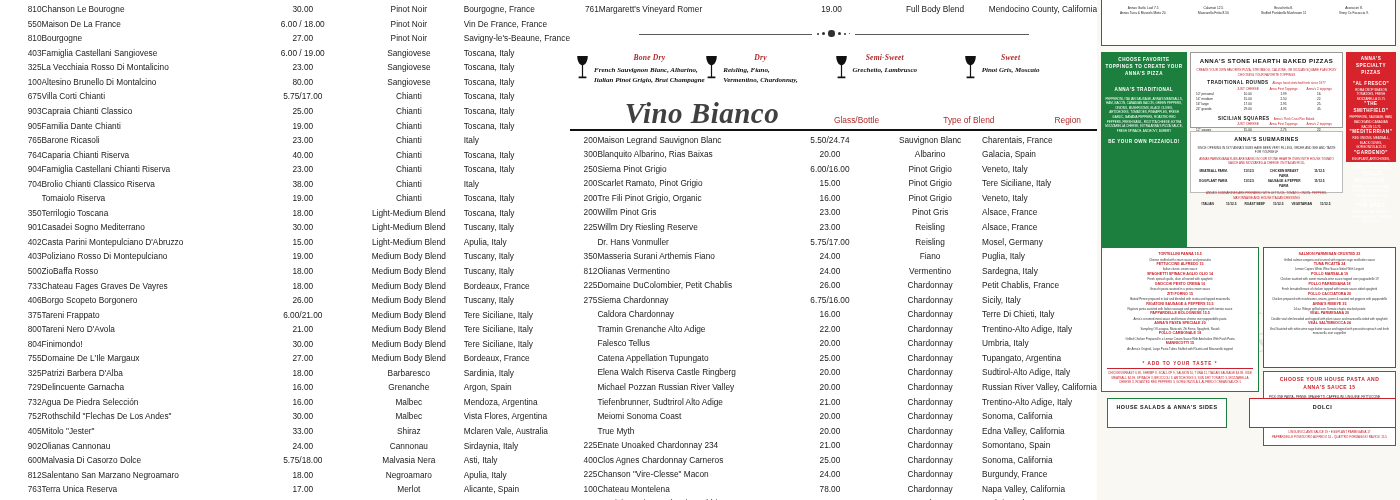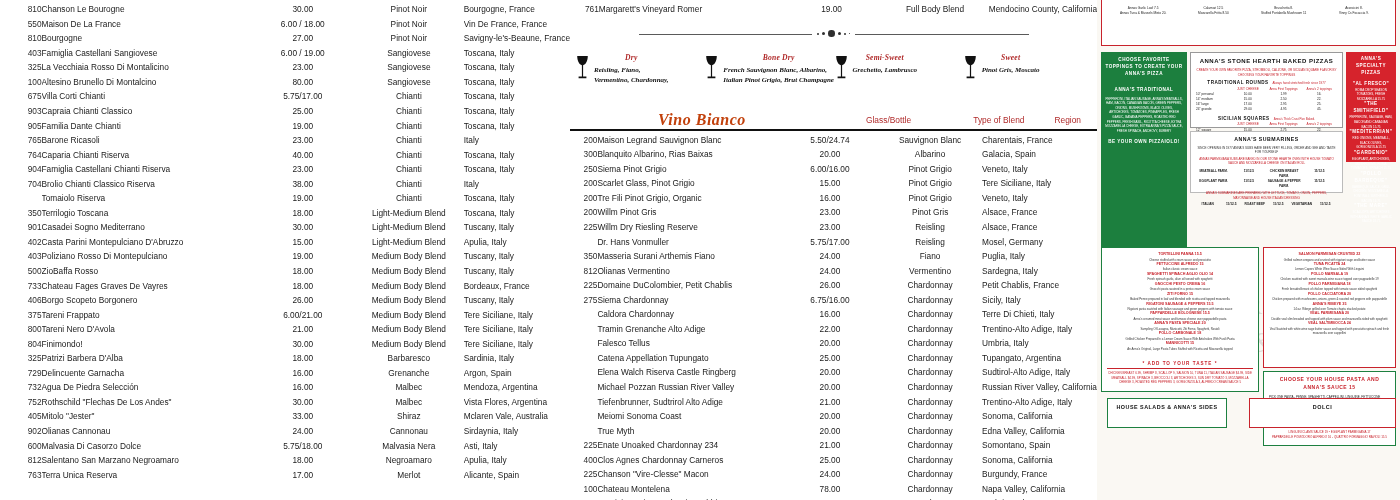--- a/index.html
+++ b/index.html
@@ -53,24 +53,24 @@
   }
 
   
   .bianco-head{
     display:flex;align-items:flex-end;height:26px;
     border-bottom:2.2px solid #111;padding-bottom:1px;box-sizing:border-box;
   }
   .bianco-title{
     width:280px;text-align:center;
     font-family:"Liberation Serif", serif;font-style:italic;font-weight:bold;
-    font-size:16px;color:#c2410c;line-height:1;letter-spacing:.5px;
+    font-size:29px;color:#404040;line-height:1;letter-spacing:.5px;
   }
   .bianco-h{
-    font-size:8.4px;color:#b02a2a;text-align:center;font-weight:normal;padding-bottom:3px;
+    font-size:8.4px;color:#b02a2a;font-weight:normal;padding-bottom:3px;
   }
   .bh-price{width:116px;}
   .bh-blend{width:118px;}
   .bh-region{flex:1;text-align:right;padding-right:16px;}
 
   .bianco-table{margin-top:2px;}
   .bianco-table .c-num{width:32px;}
   .bianco-table .c-name{width:200px;}
 
   
@@ -281,20 +281,27 @@
             <td class="c-region">Tere Siciliane, Italy</td>
           </tr>
           <tr>
             <td class="c-num">804</td>
             <td class="c-name">Finimondo!</td>
             <td class="c-price">30.00</td>
             <td class="c-blend">Medium Body Blend</td>
             <td class="c-region">Tere Siciliane, Italy</td>
           </tr>
           <tr>
+            <td class="c-num">755</td>
+            <td class="c-name">Domaine De L'Ile Margaux</td>
+            <td class="c-price">27.00</td>
+            <td class="c-blend">Medium Body Blend</td>
+            <td class="c-region">Bordeaux, France</td>
+          </tr>
+          <tr>
             <td class="c-num">325</td>
             <td class="c-name">Patrizi Barbera D'Alba</td>
             <td class="c-price">18.00</td>
             <td class="c-blend">Barbaresco</td>
             <td class="c-region">Sardinia, Italy</td>
           </tr>
           <tr>
             <td class="c-num">729</td>
             <td class="c-name">Delincuente Garnacha</td>
             <td class="c-price">16.00</td>
@@ -383,31 +390,31 @@
         </span>
       </div>
     </div>
 
     <div class="sweet-scale" id="sweet-scale">
         <div class="sweet-cell">
           <span class="glass-ico"><svg width="13" height="26" viewBox="0 0 13 26">
               <path d="M1.2 1 H11.8 C11.8 6.2 9.6 9.6 7.1 10.2 V21.6 H10.4 V23.2 H2.6 V21.6 H5.9 V10.2 C3.4 9.6 1.2 6.2 1.2 1 Z" fill="#111"></path>
             </svg></span>
           <div class="sweet-txt">
-            <div class="sweet-title">Dry</div>
-            <div class="sweet-desc">Reisling, Fiano,<br>Vermentino, Chardonnay,</div>
+            <div class="sweet-title">Bone Dry</div>
+            <div class="sweet-desc">French Sauvignon Blanc, Albarino,<br>Italian Pinot Grigio, Brut Champagne</div>
           </div>
         </div>
         <div class="sweet-cell">
           <span class="glass-ico"><svg width="13" height="26" viewBox="0 0 13 26">
               <path d="M1.2 1 H11.8 C11.8 6.2 9.6 9.6 7.1 10.2 V21.6 H10.4 V23.2 H2.6 V21.6 H5.9 V10.2 C3.4 9.6 1.2 6.2 1.2 1 Z" fill="#111"></path>
             </svg></span>
           <div class="sweet-txt">
-            <div class="sweet-title">Bone Dry</div>
-            <div class="sweet-desc">French Sauvignon Blanc, Albarino,<br>Italian Pinot Grigio, Brut Champagne</div>
+            <div class="sweet-title">Dry</div>
+            <div class="sweet-desc">Reisling, Fiano,<br>Vermentino, Chardonnay,</div>
           </div>
         </div>
         <div class="sweet-cell">
           <span class="glass-ico"><svg width="13" height="26" viewBox="0 0 13 26">
               <path d="M1.2 1 H11.8 C11.8 6.2 9.6 9.6 7.1 10.2 V21.6 H10.4 V23.2 H2.6 V21.6 H5.9 V10.2 C3.4 9.6 1.2 6.2 1.2 1 Z" fill="#111"></path>
             </svg></span>
           <div class="sweet-txt">
             <div class="sweet-title">Semi-Sweet</div>
             <div class="sweet-desc">Grechetto, Lambrusco</div>
           </div>
@@ -448,21 +455,21 @@
           </tr>
           <tr>
             <td class="c-num">250</td>
             <td class="c-name">Siema Pinot Grigio</td>
             <td class="c-price">6.00/16.00</td>
             <td class="c-blend">Pinot Grigio</td>
             <td class="c-region">Veneto, Italy</td>
           </tr>
           <tr>
             <td class="c-num">200</td>
-            <td class="c-name">Scarlet Glass, Pinot Grigio</td>
+            <td class="c-name">Scarlet Ramato, Pinot Grigio</td>
             <td class="c-price">15.00</td>
             <td class="c-blend">Pinot Grigio</td>
             <td class="c-region">Tere Siciliane, Italy</td>
           </tr>
           <tr>
             <td class="c-num">200</td>
             <td class="c-name">Tre Fili Pinot Grigio, Organic</td>
             <td class="c-price">16.00</td>
             <td class="c-blend">Pinot Grigio</td>
             <td class="c-region">Veneto, Italy</td>

